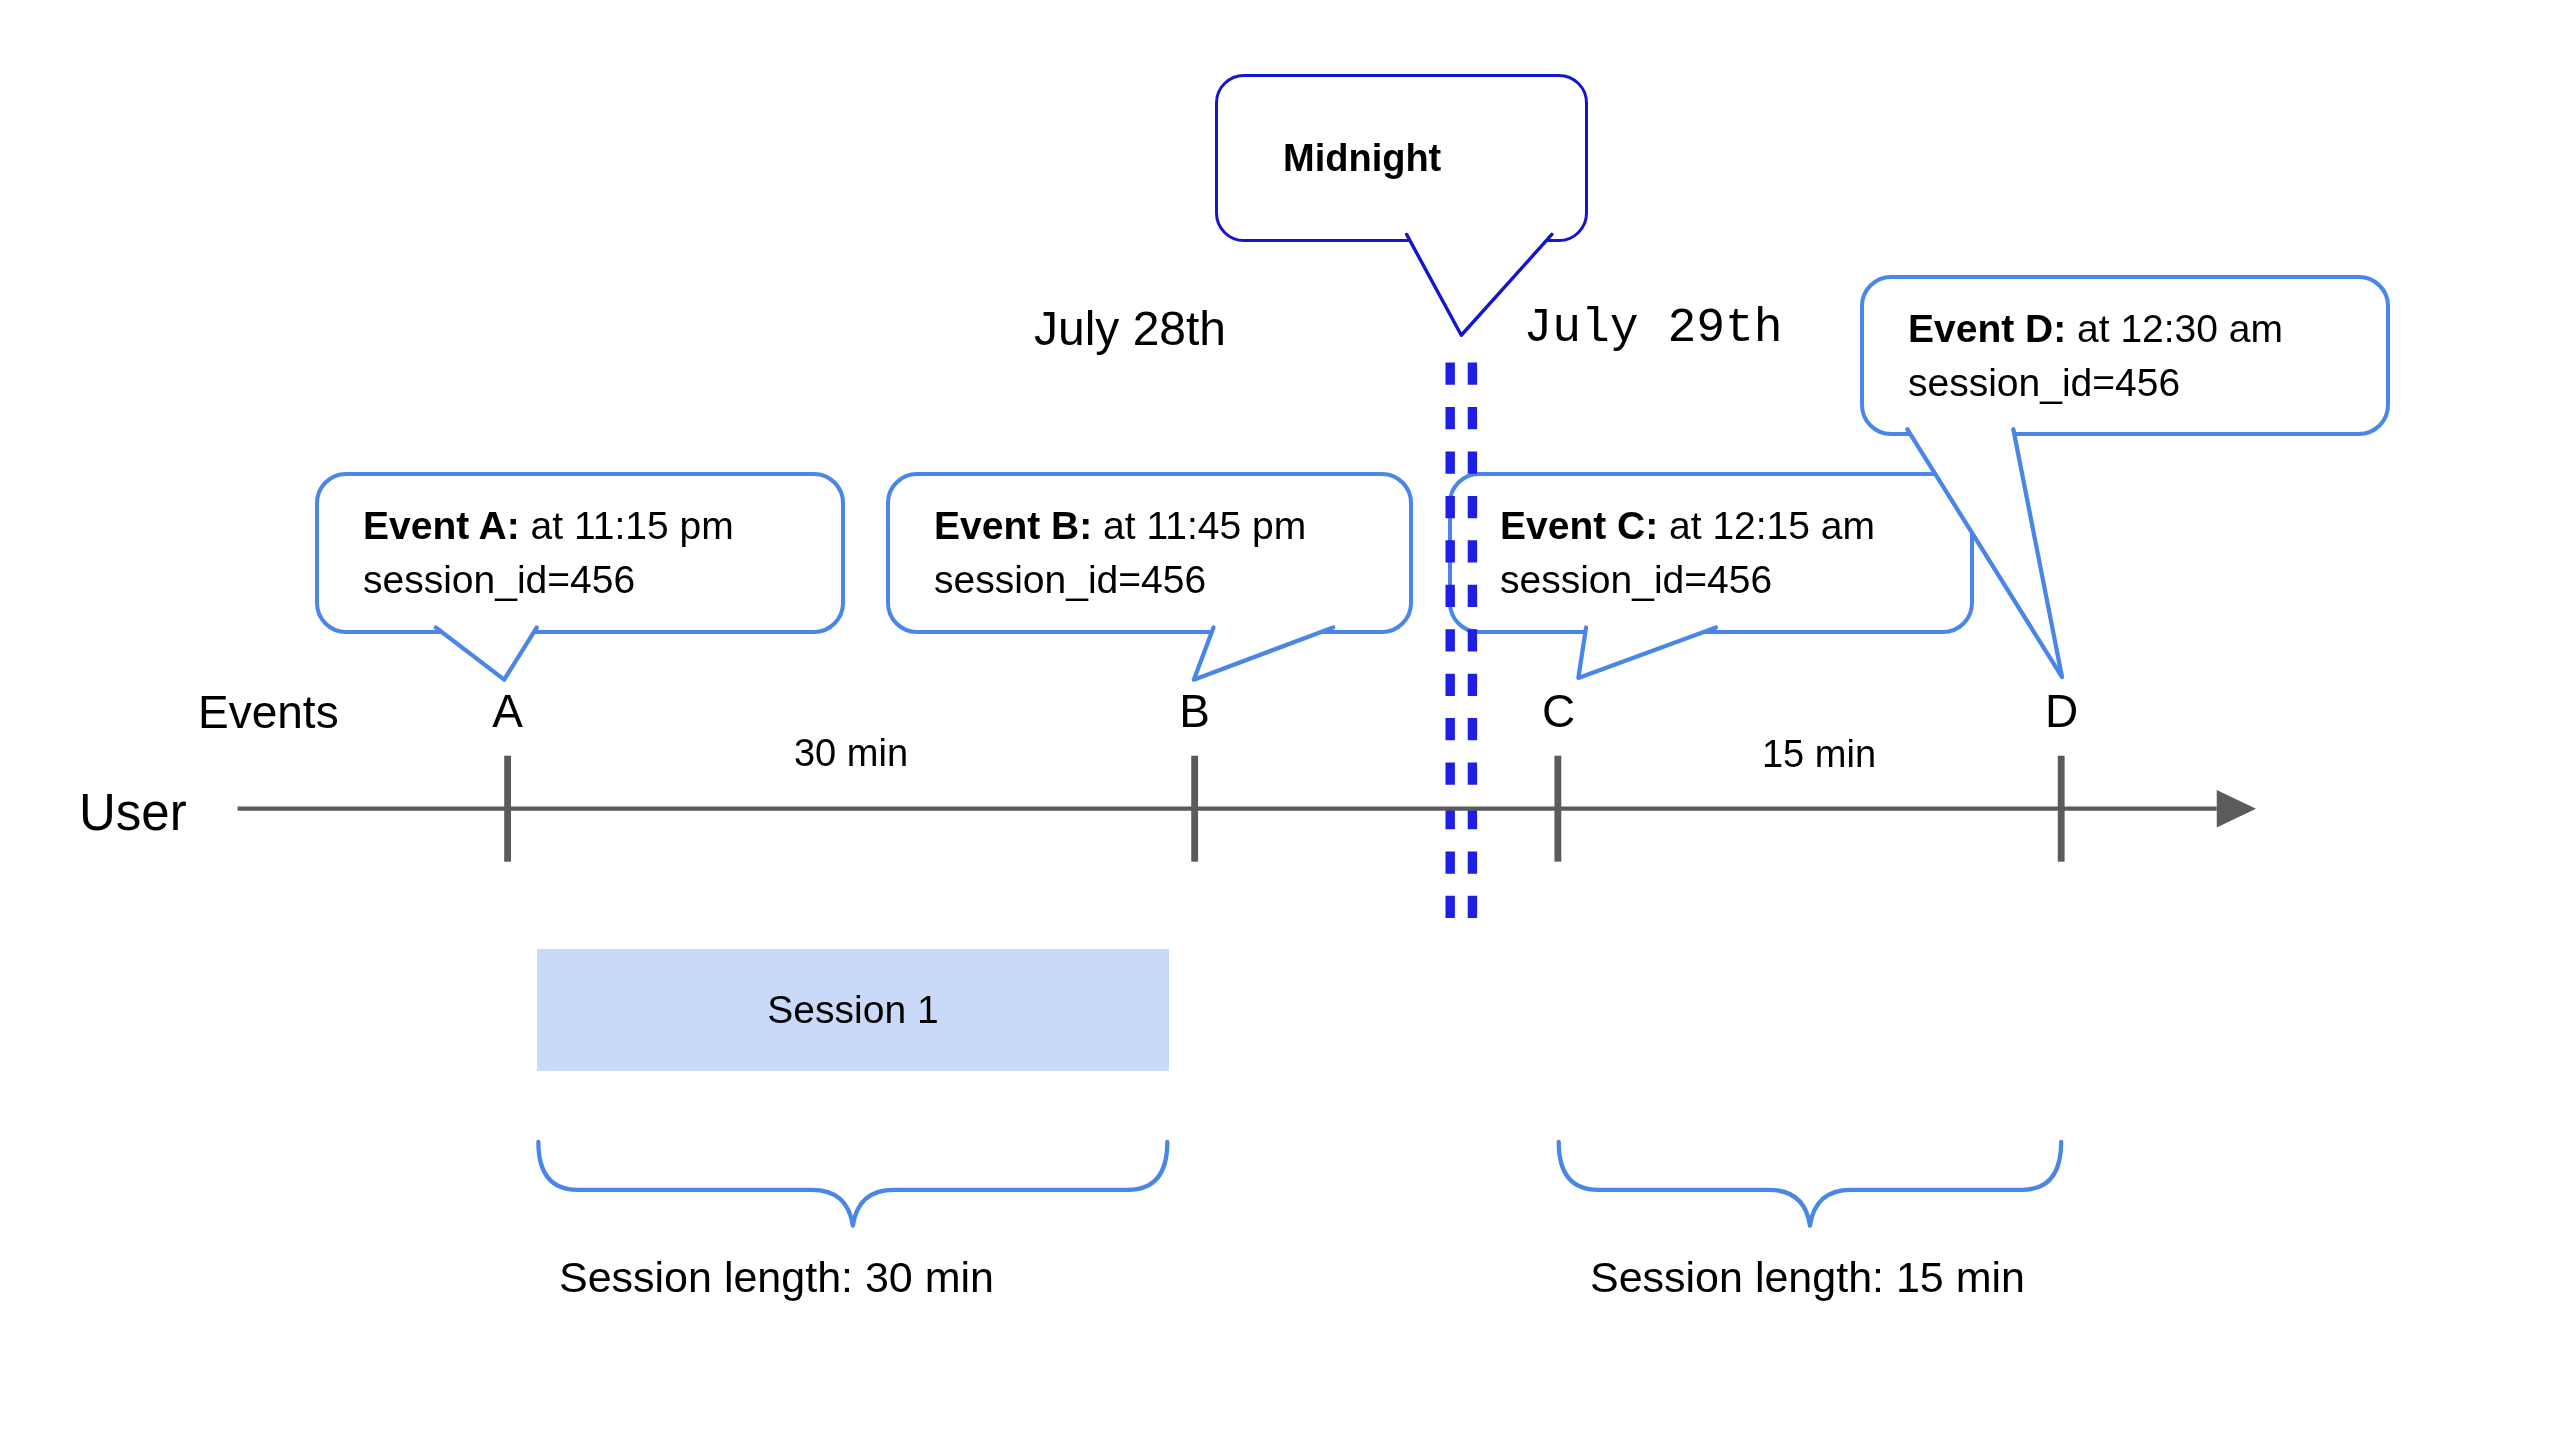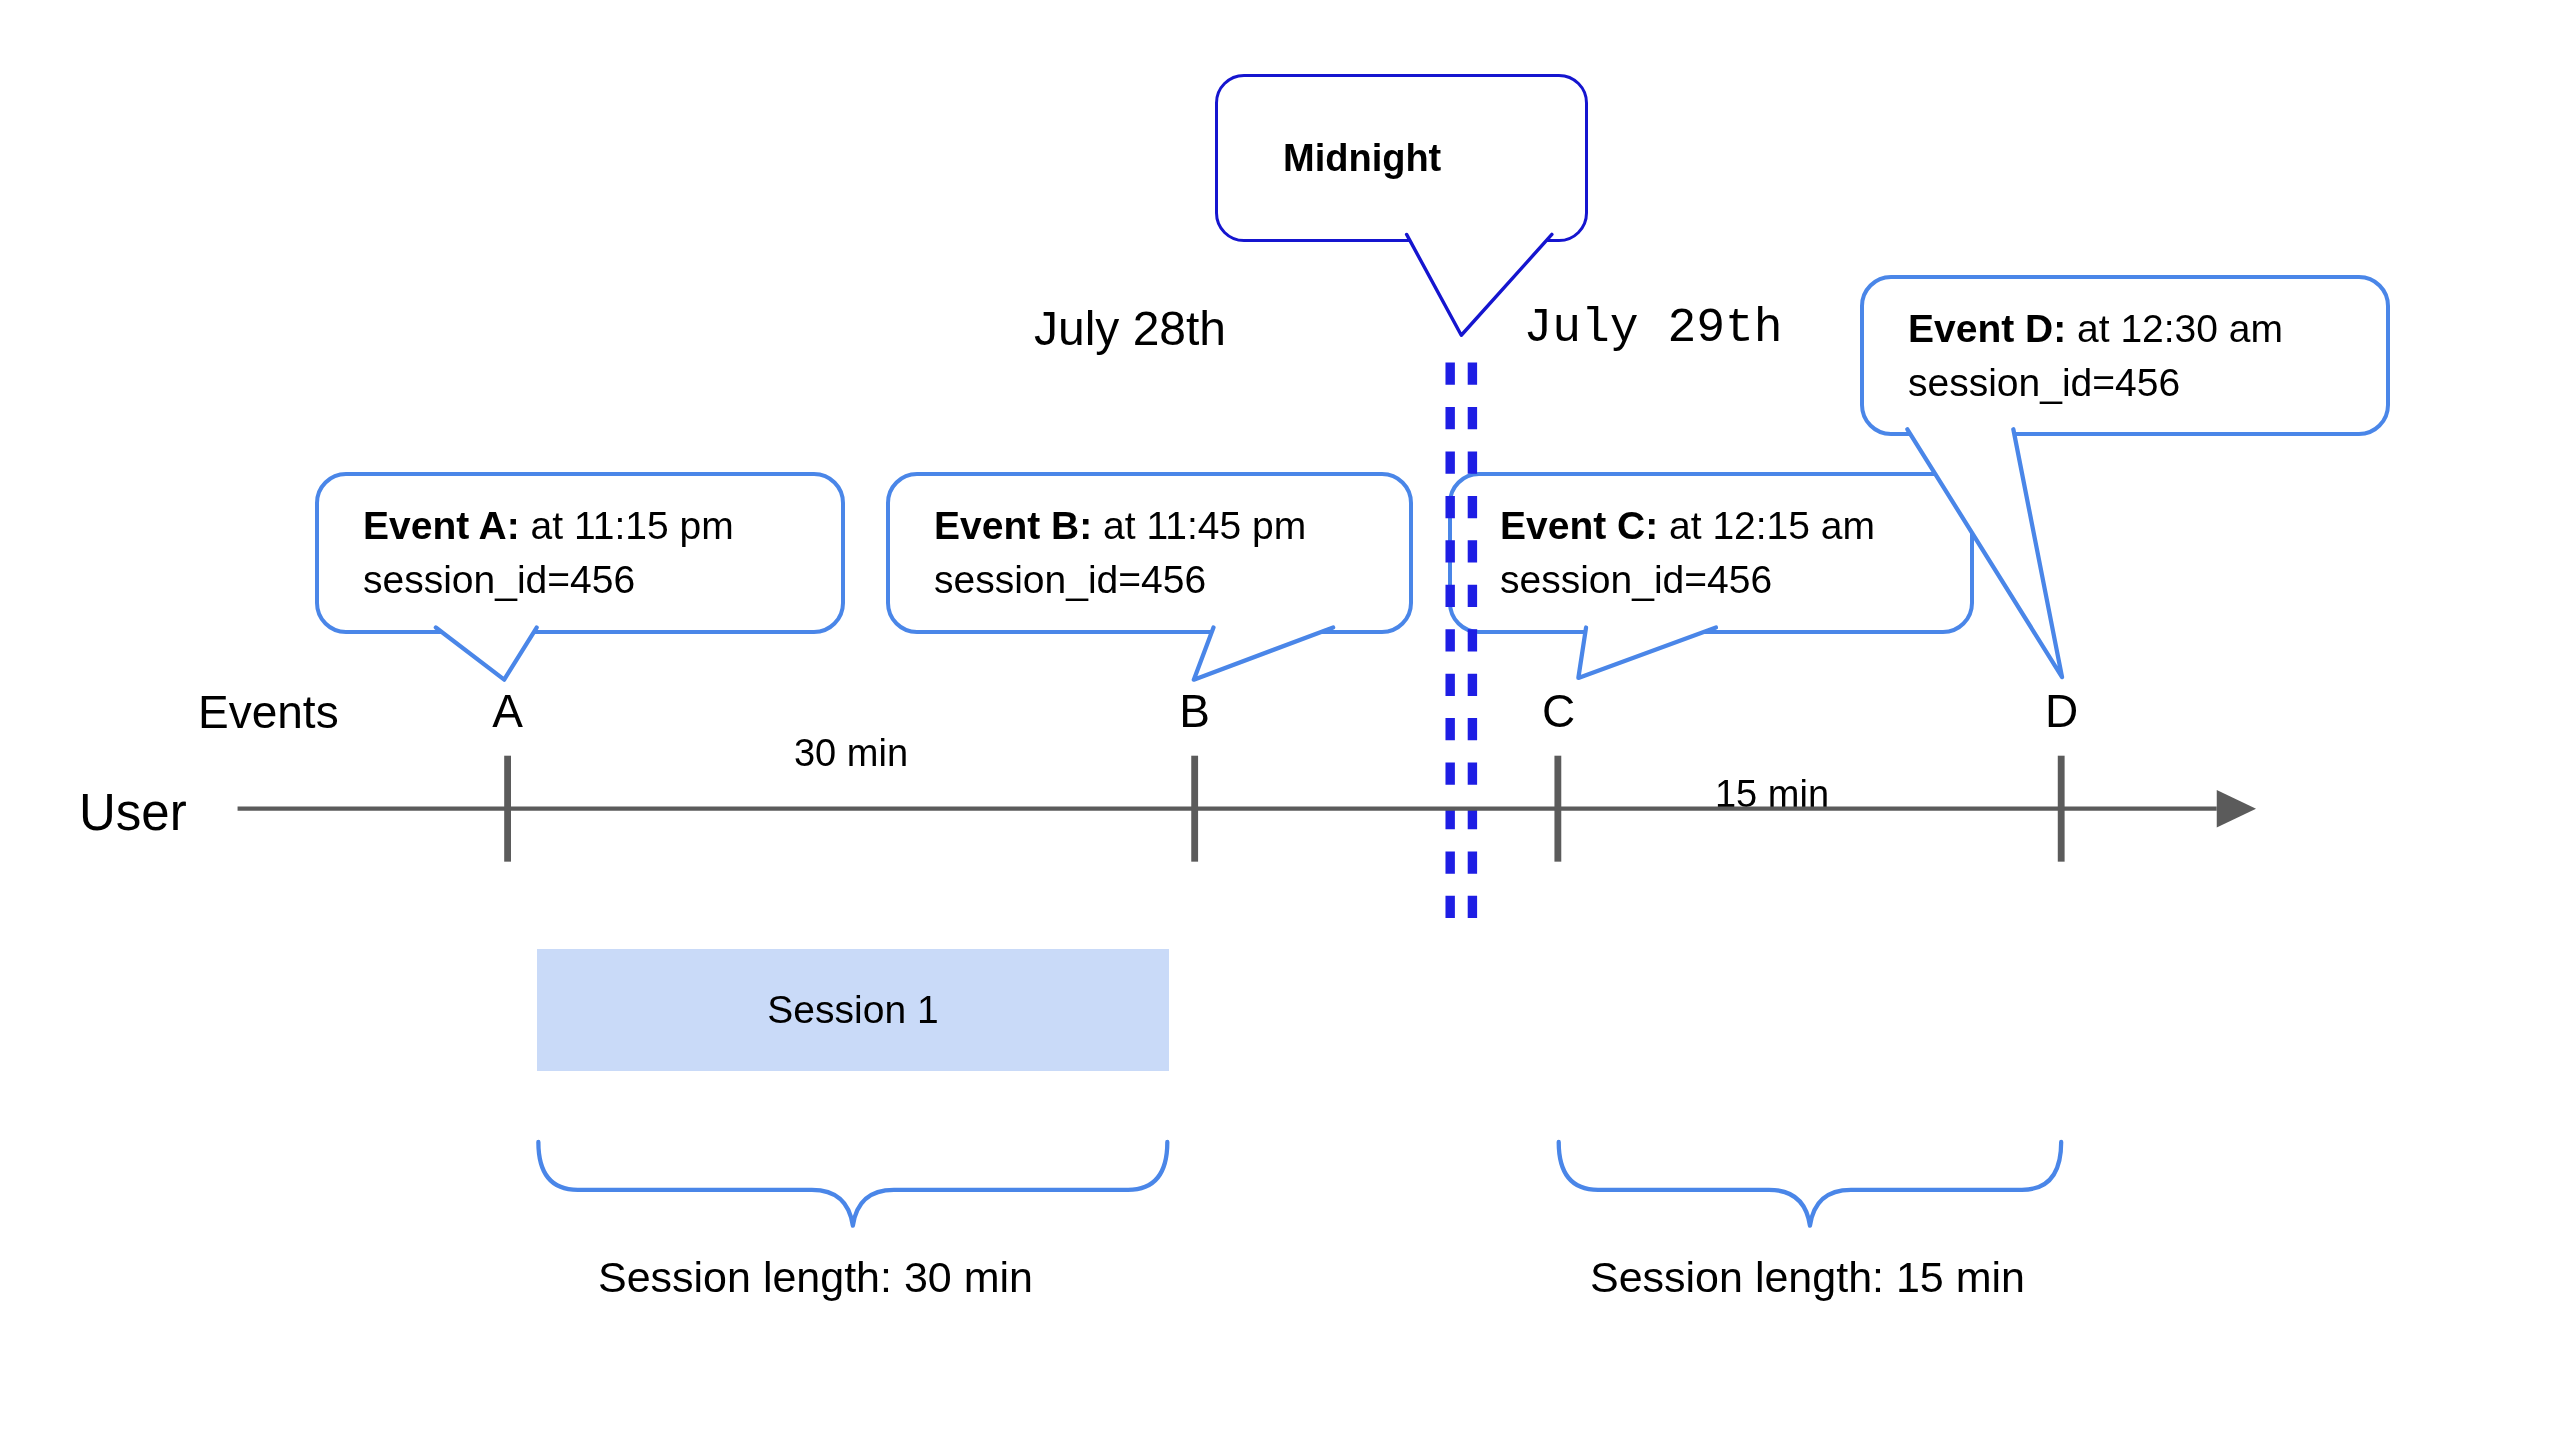--- a/index.html
+++ b/index.html
@@ -71,27 +71,27 @@
 
   <div class="axis-label" style="left:198px;top:685px;font-size:46px;">Events</div>
   <div class="axis-label" style="left:79px;top:783px;font-size:51px;">User</div>
 
   <div class="tick-letter" style="left:469px;">A</div>
   <div class="tick-letter" style="left:1156px;">B</div>
   <div class="tick-letter" style="left:1520px;">C</div>
   <div class="tick-letter" style="left:2023px;">D</div>
 
   <div class="min-label" style="left:757px;top:732px;">30 min</div>
-  <div class="min-label" style="left:1678px;top:733px;margin-top:40px;">15 min</div>
+  <div class="min-label" style="left:1725px;top:733px;">15 min</div>
 
   <div class="session-box" style="left:537px;width:632px;justify-content:center;">
     <span>Session 1</span>
   </div>
 
-  <div class="length-label" style="left:520px;text-align:right;">Session length: 30 min</div>
+  <div class="length-label" style="left:520px;">Session length: 30 min</div>
   <div class="length-label" style="left:1551px;">Session length: 15 min</div>
 
   <svg class="overlay" width="2550" height="1455" viewBox="0 0 2984 1702">
 
     <line class="dashline" x1="1697" y1="424" x2="1697" y2="1078"></line>
     <line class="dashline" x1="1723" y1="424" x2="1723" y2="1078"></line>
 
     <line class="gray" x1="278" y1="946" x2="2594" y2="946" stroke-width="5"></line>
     <polygon points="2594,924 2594,968 2640,946" fill="#5b5b5b"></polygon>
     <line class="gray" x1="594" y1="884" x2="594" y2="1008" stroke-width="8"></line>

